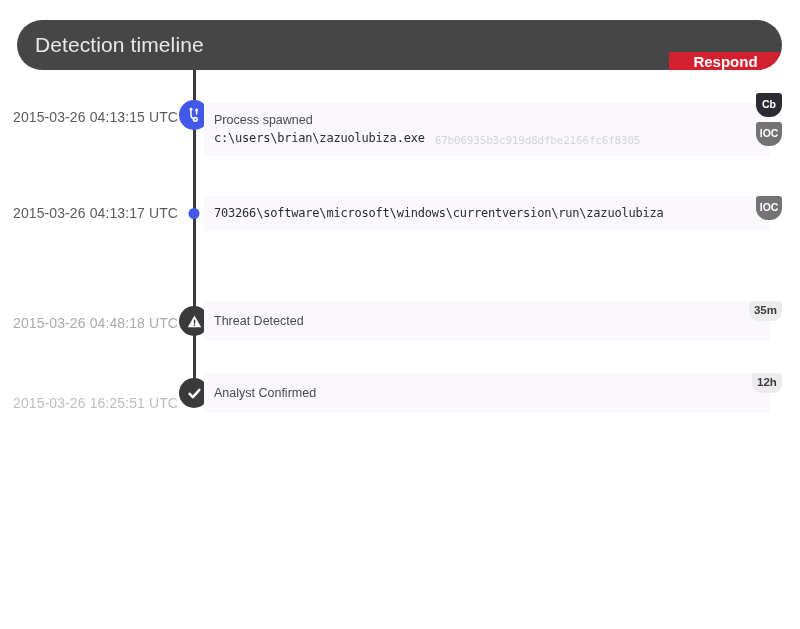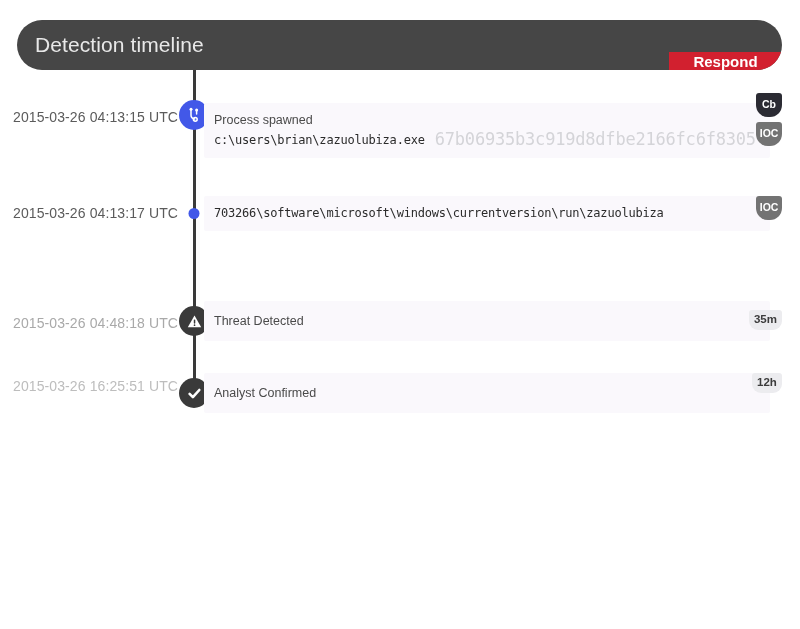--- a/index.html
+++ b/index.html
@@ -136,21 +136,21 @@
   .content-mono {
     font-family: "DejaVu Sans Mono", monospace;
     font-size: 12px;
     color: #2b2b2b;
     line-height: 18px;
     letter-spacing: -0.2px;
     white-space: nowrap;
   }
   .content-hash {
     font-family: "DejaVu Sans Mono", monospace;
-    font-size: 17px;
+    font-size: 11px;
     color: #d4d4d8;
     letter-spacing: -0.2px;
     margin-left: 10px;
   }
 
   
   .badges {
     position: absolute;
     right: 18px;
     display: flex;
@@ -255,27 +255,27 @@
           <path d="M8.5 2.4 L15.2 14.2 L1.8 14.2 Z" fill="#ffffff"></path>
           <rect x="7.8" y="6.4" width="1.5" height="4.4" rx="0.7" fill="#3a3a3a"></rect>
           <circle cx="8.55" cy="12.2" r="0.85" fill="#3a3a3a"></circle>
         </svg>
       </div>
 
       <div class="content" style="top:13px; height:40px;">
         <div class="content-title" style="line-height:24px;">Threat Detected</div>
       </div>
 
-      <div class="badges" style="top:22px;">
+      <div class="badges" style="top:13px;">
         <div class="pill">35m</div>
       </div>
     </div>
 
     <div class="row" style="top:290px;">
-      <div class="row-time" style="top:18px; color:#bdbdbd;">2015-03-26 16:25:51 UTC</div>
+      <div class="row-time" style="top:35px; color:#bdbdbd;">2015-03-26 16:25:51 UTC</div>
 
       <div class="node node-lg node-dark" style="top:18px;">
         <svg width="17" height="17" viewBox="0 0 17 17" aria-hidden="true">
           <path d="M3.6 8.8 L6.9 12.1 L13.3 5.0" fill="none" stroke="#ffffff" stroke-width="2.6" stroke-linecap="round" stroke-linejoin="round"></path>
         </svg>
       </div>
 
       <div class="content" style="top:13px; height:40px;">
         <div class="content-title" style="line-height:24px;">Analyst Confirmed</div>
       </div>

